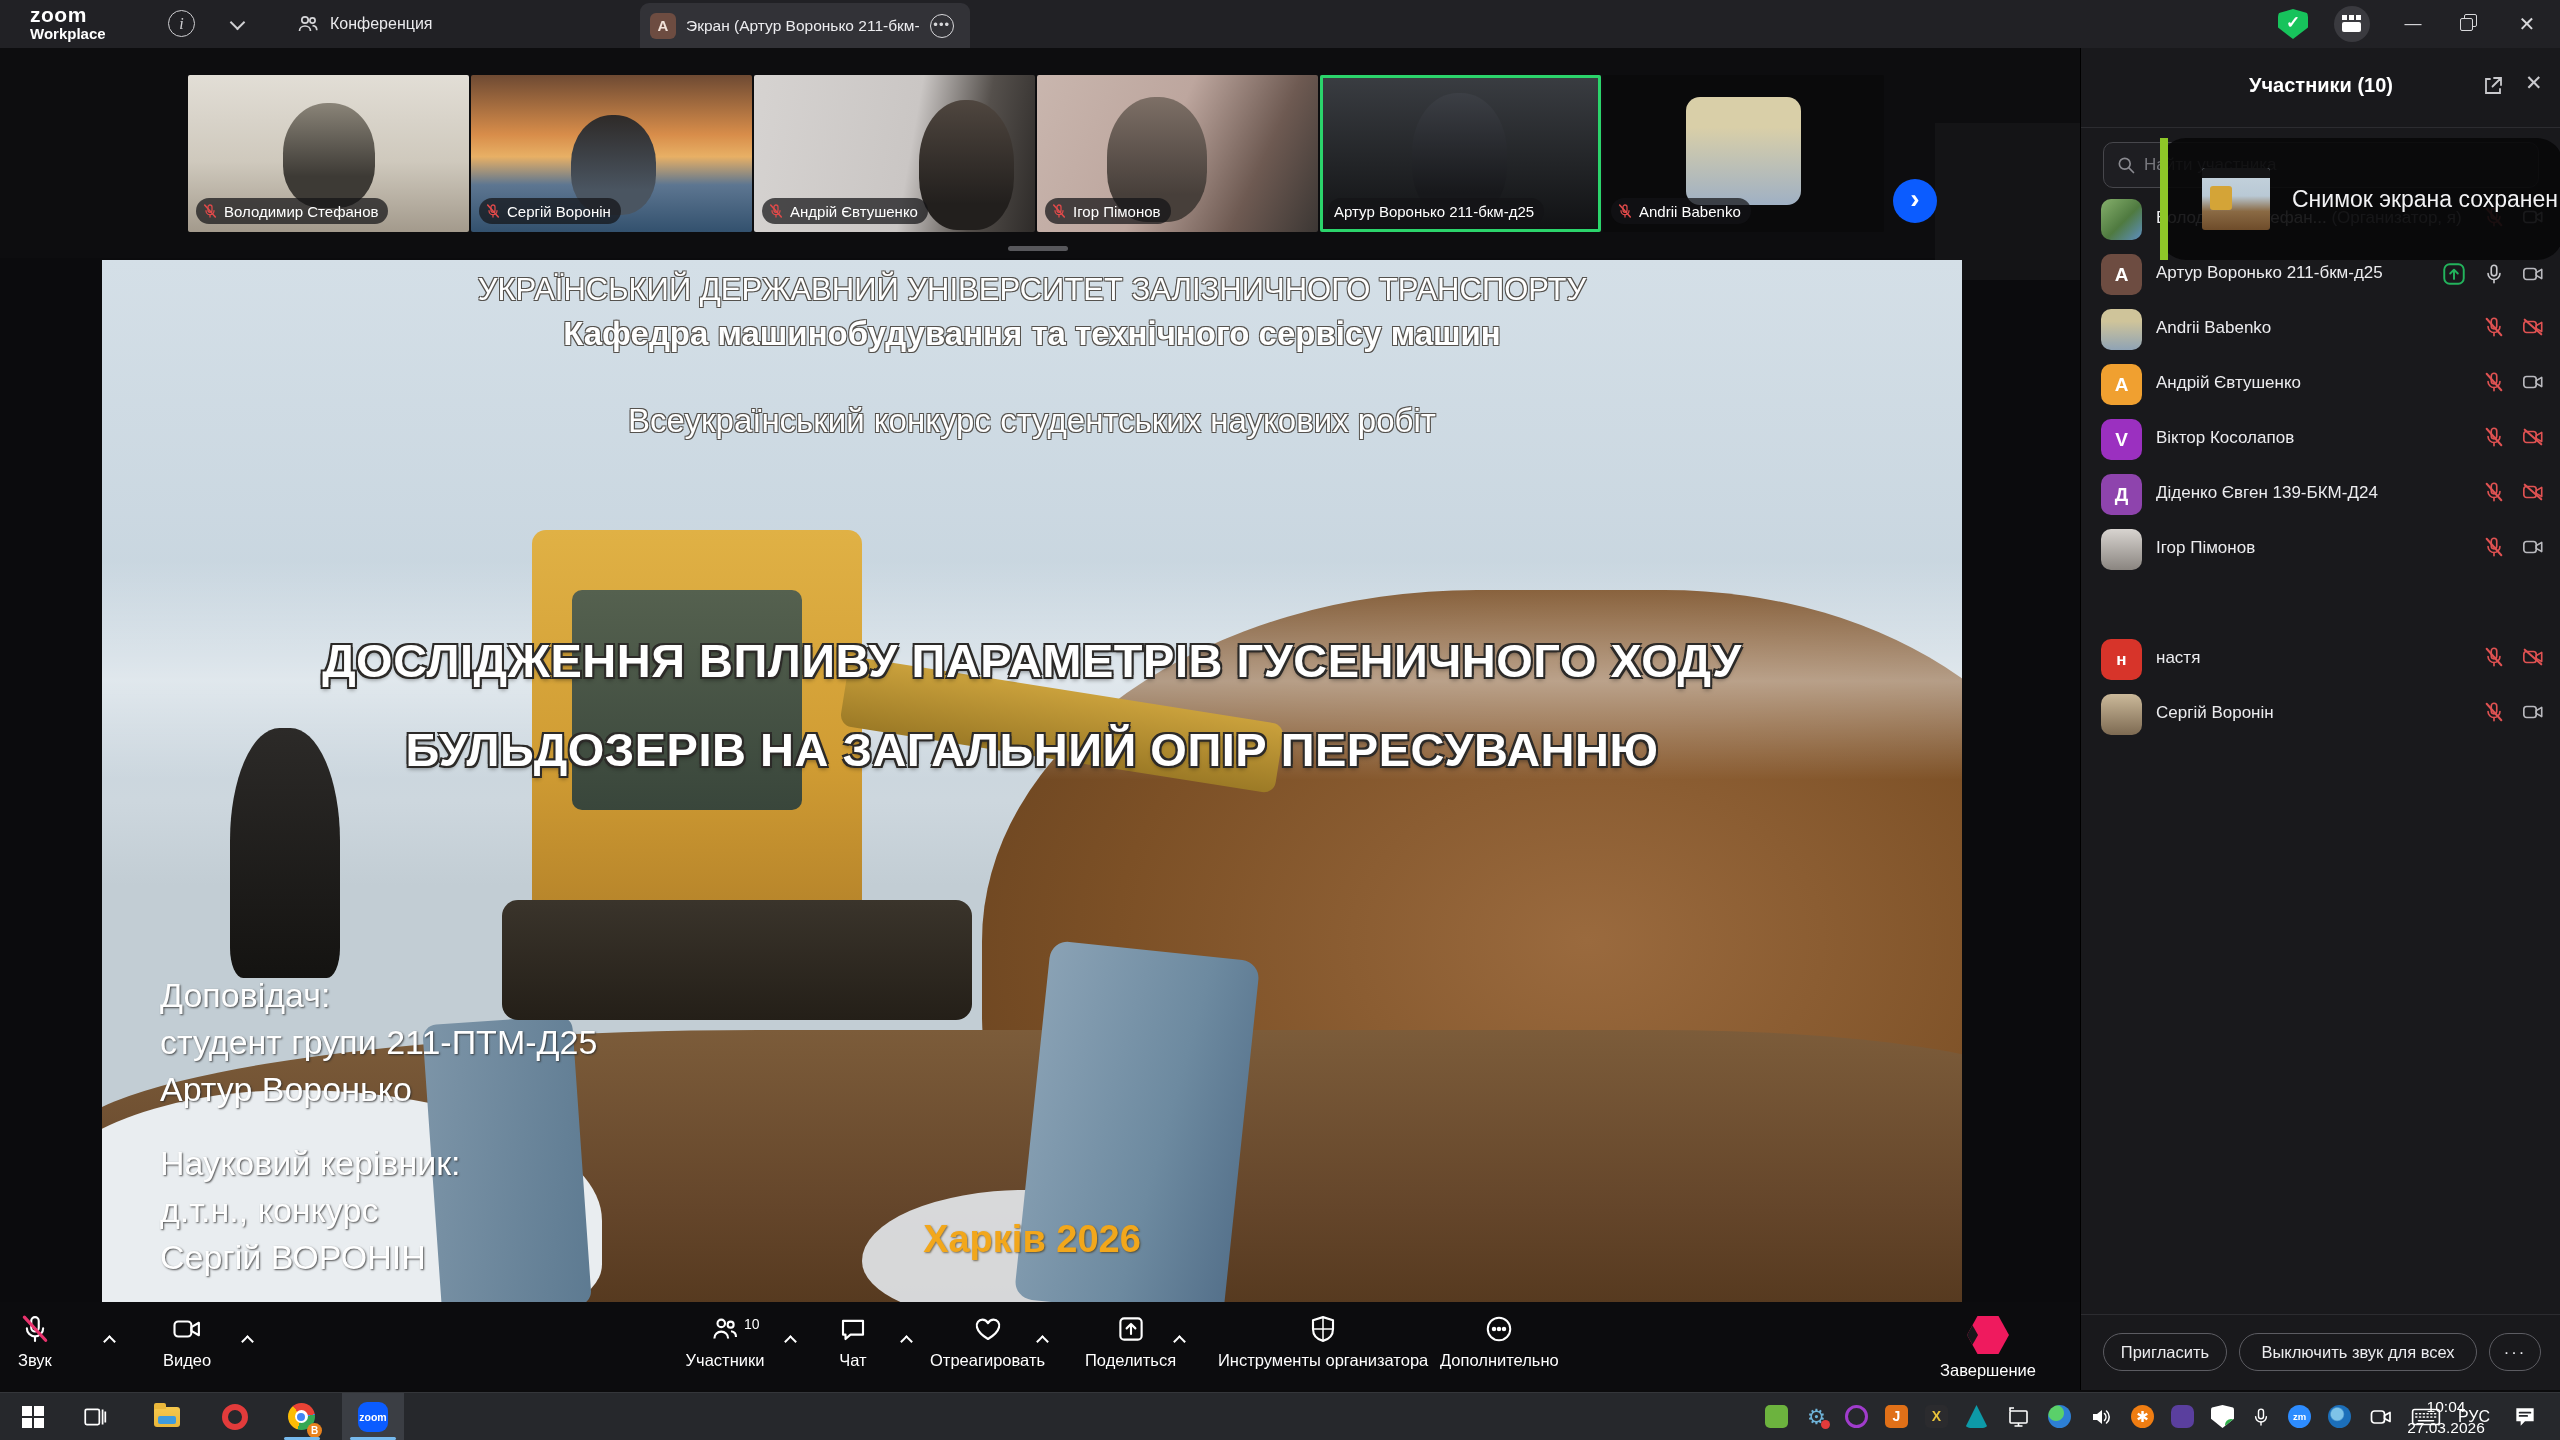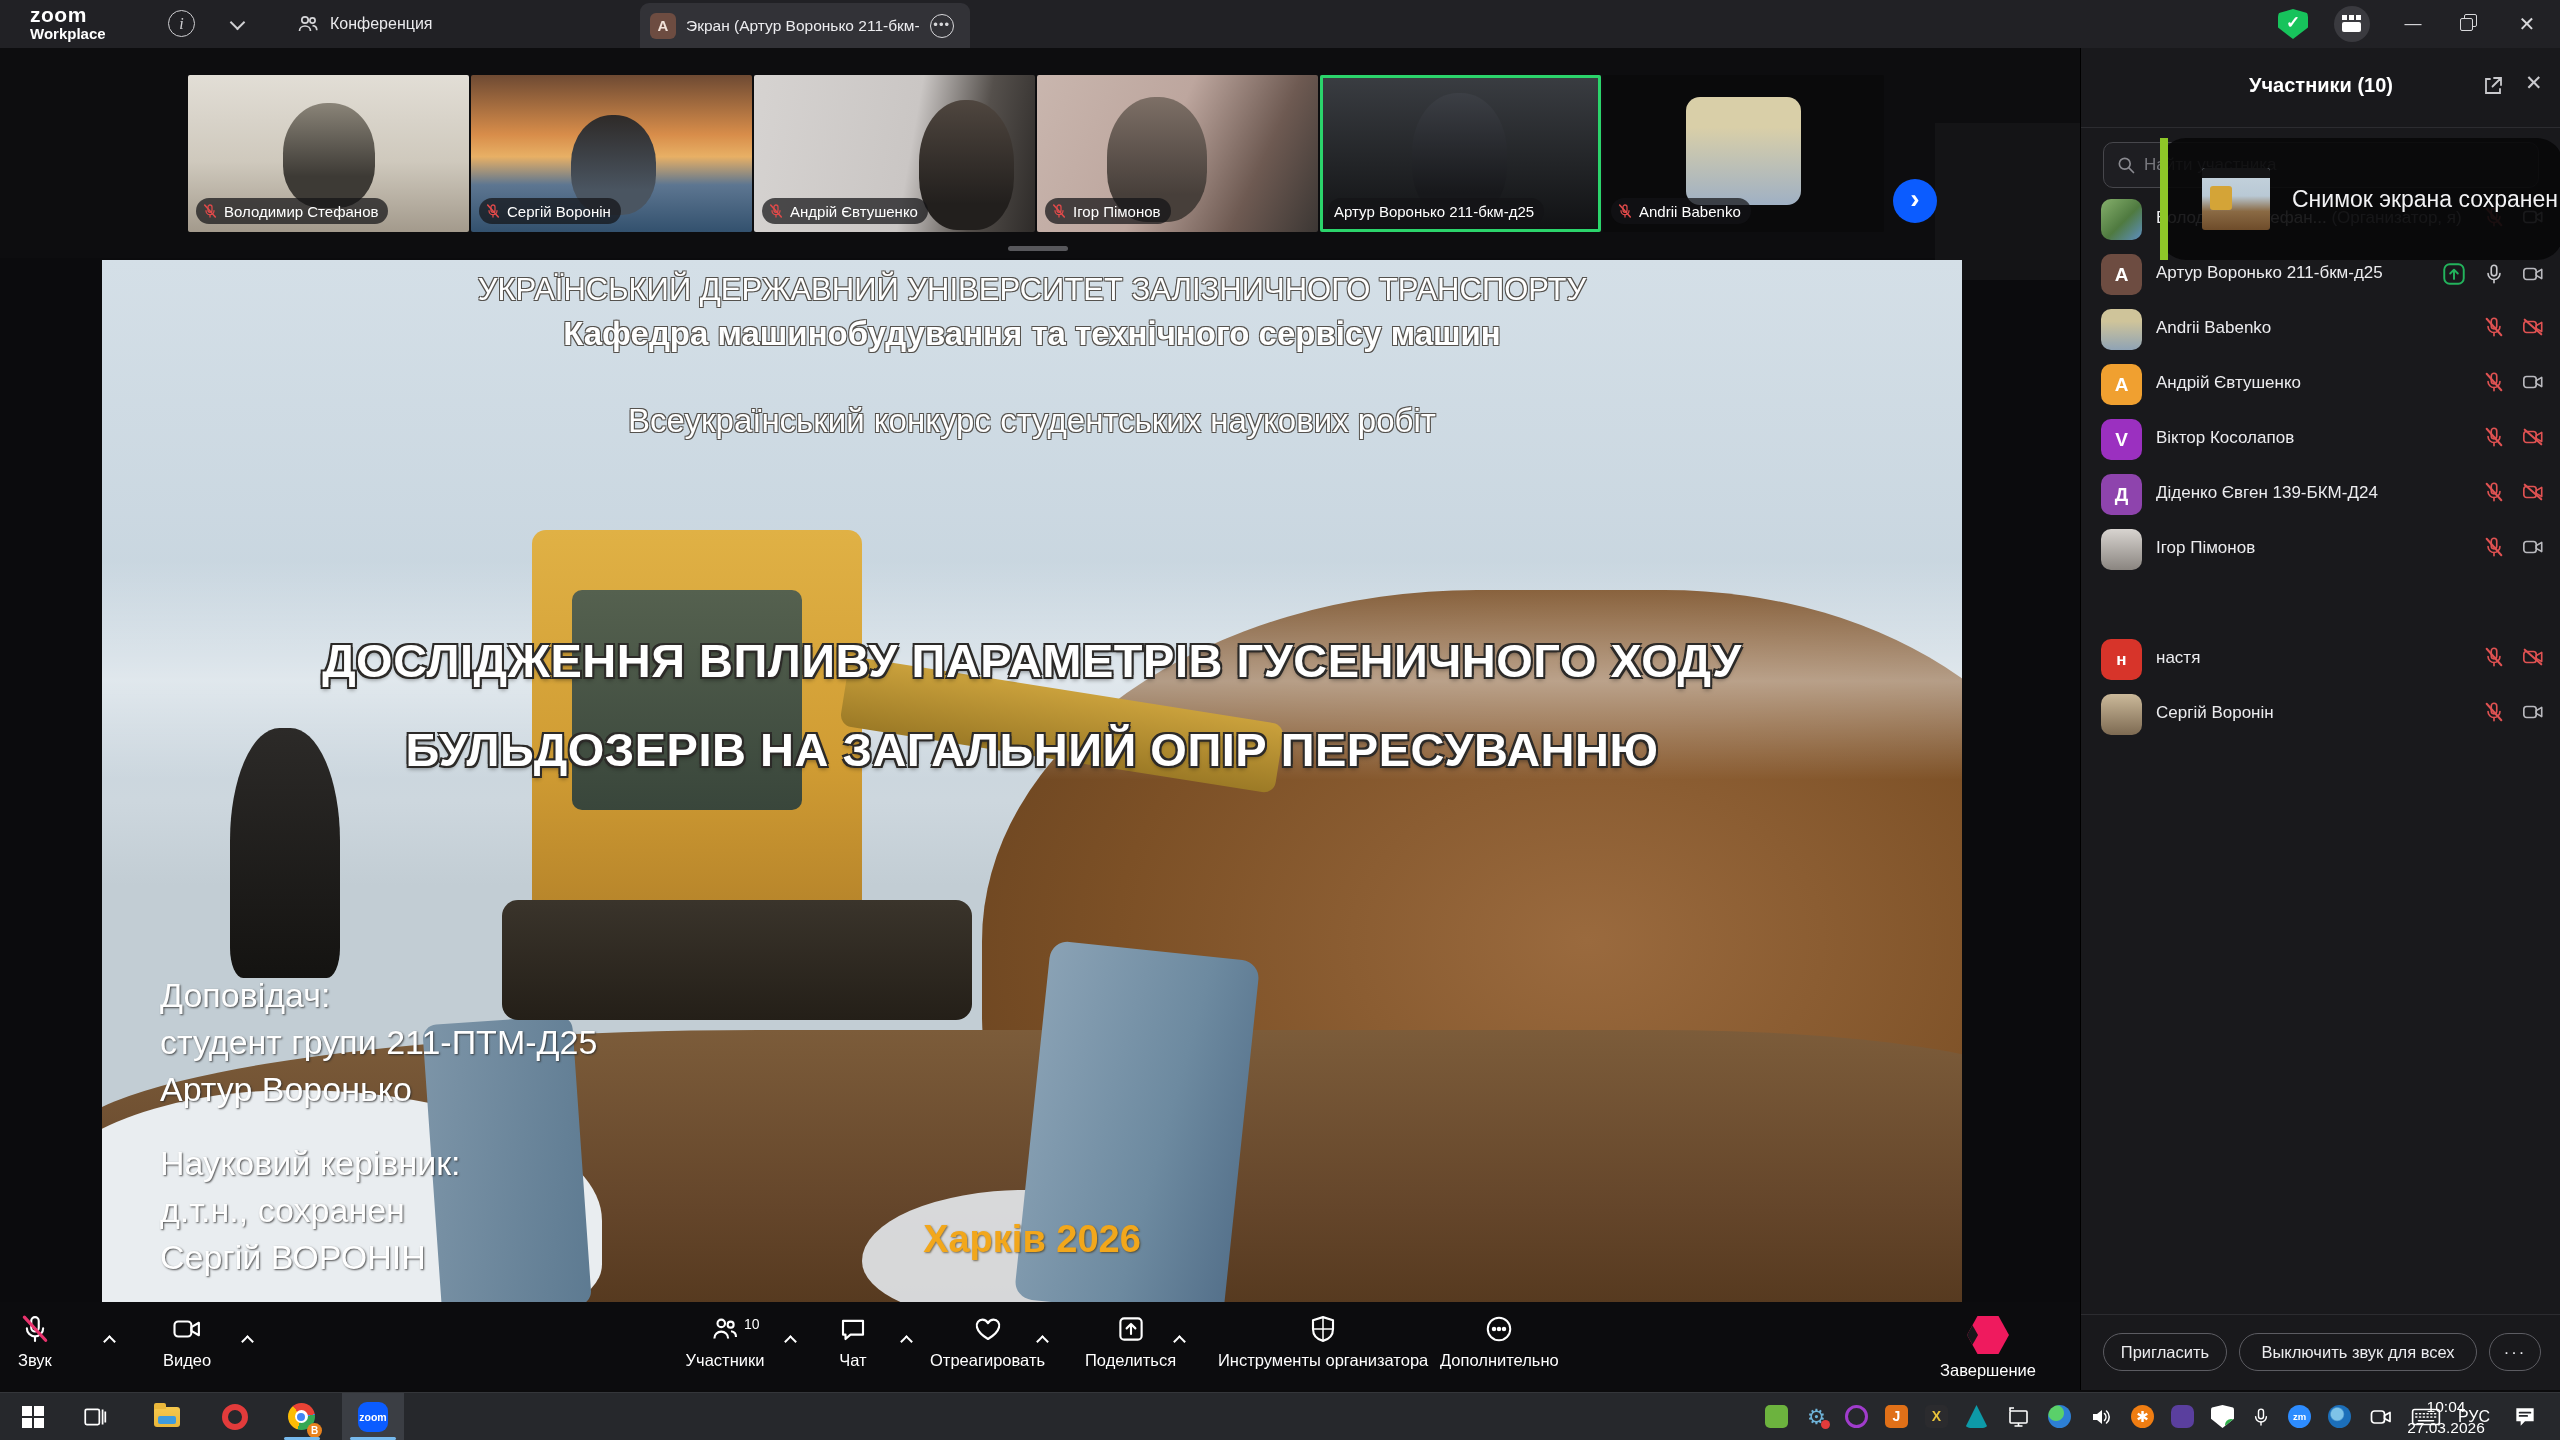--- a/index.html
+++ b/index.html
@@ -277,21 +277,21 @@
     <div class="sl-text" style="top:12px; font-size:31px;">УКРАЇНСЬКИЙ ДЕРЖАВНИЙ УНІВЕРСИТЕТ ЗАЛІЗНИЧНОГО ТРАНСПОРТУ</div>
     <div class="sl-text" style="top:55px; font-size:33px; font-weight:bold;">Кафедра машинобудування та технічного сервісу машин</div>
     <div class="sl-text" style="top:142px; font-size:33px;">Всеукраїнський конкурс студентських наукових робіт</div>
     <div class="sl-text sl-title" style="top:373px;">ДОСЛІДЖЕННЯ ВПЛИВУ ПАРАМЕТРІВ ГУСЕНИЧНОГО ХОДУ</div>
     <div class="sl-text sl-title" style="top:462px;">БУЛЬДОЗЕРІВ НА ЗАГАЛЬНИЙ ОПІР ПЕРЕСУВАННЮ</div>
 
     <div class="sl-left" style="top:716px;">Доповідач:</div>
     <div class="sl-left" style="top:763px;">студент групи 211-ПТМ-Д25</div>
     <div class="sl-left" style="top:810px;">Артур Воронько</div>
     <div class="sl-left" style="top:884px;">Науковий керівник:</div>
-    <div class="sl-left" style="top:931px;">д.т.н., сохранен</div>
+    <div class="sl-left" style="top:931px;">д.т.н., конкурс</div>
     <div class="sl-left" style="top:978px;">Сергій ВОРОНІН</div>
     <div class="sl-year" style="top:958px;">Харків 2026</div>
   </div>
 
   <div class="abs toolbar">
     <div class="tool" style="left:18px; top:12px;">
       <svg width="30" height="30" viewBox="0 0 24 24" fill="none" stroke="#fff" stroke-width="1.7" stroke-linecap="round">
         <rect x="9" y="2.5" width="6" height="11.5" rx="3"></rect>
           <path d="M5.5 11.5a6.5 6.5 0 0 0 13 0"></path>
           <line x1="12" y1="18" x2="12" y2="21.5"></line>

